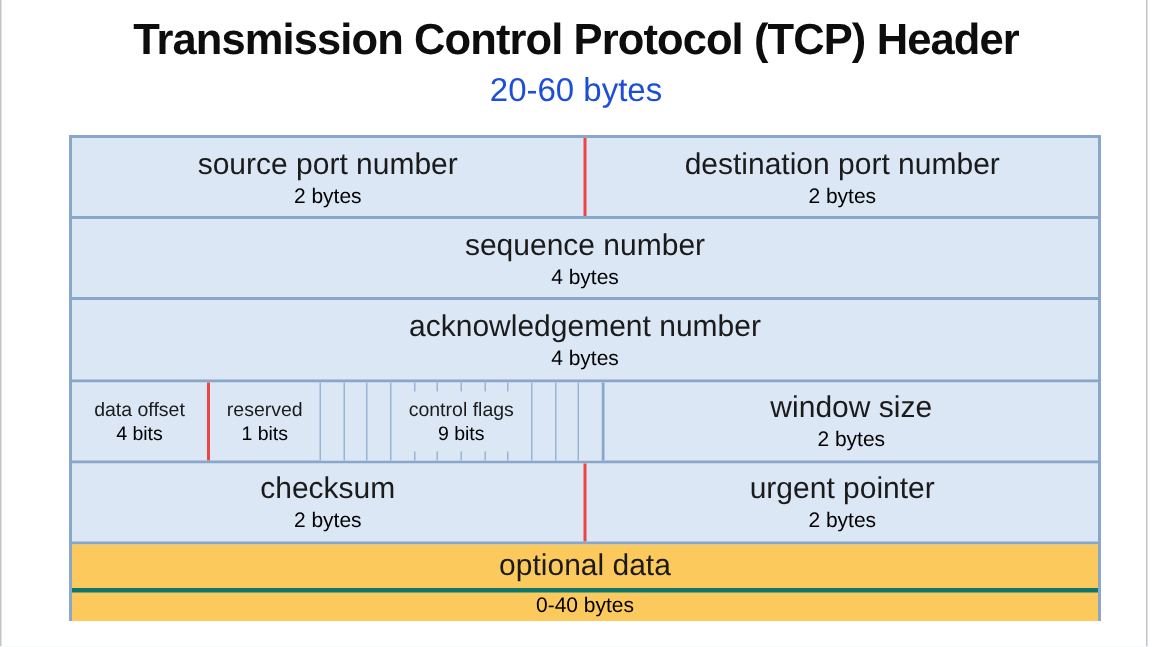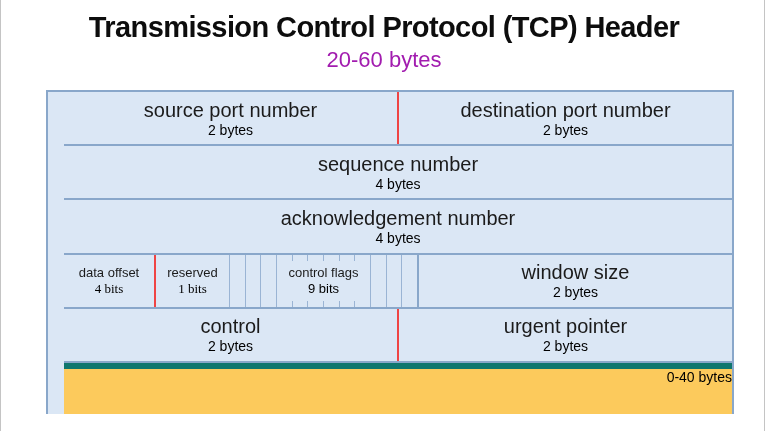--- a/index.html
+++ b/index.html
@@ -19,56 +19,55 @@
     position:absolute;top:11px;left:0;right:0;
     text-align:center;
     font-size:29px;font-weight:bold;
     letter-spacing:-0.6px;
     color:#0d0d0d;
   }
   .subtitle{
     position:absolute;top:47px;left:0;right:0;
     text-align:center;
     font-size:22px;font-weight:normal;
-    color:#a21caf;
+    color:#1d4ed8;
   }
 
   .tcp-table{
     position:absolute;left:46px;top:90px;
     width:688px;height:324px;
     box-sizing:border-box;
     border:2px solid #89a7ca;
     border-bottom:none;
     background:#dbe7f5;
     display:flex;flex-direction:column;
   }
   .row{
     display:flex;flex:1 1 0;
     box-sizing:border-box;
     min-height:0;
-    margin-left:16px;
   }
   .row + .row{border-top:2px solid #89a7ca;}
 
   .cell{
     box-sizing:border-box;
     display:flex;flex-direction:column;
     align-items:center;justify-content:center;
     background:#dbe7f5;
     min-width:0;
   }
   .cell + .cell{border-left:2px solid #ef4444;}
   .half{flex:1 1 0;}
   .full{flex:1 1 0;}
 
   .fname{font-size:20px;line-height:23px;color:#1b1b1b;white-space:nowrap;}
   .fsize{font-size:14px;line-height:16px;color:#000000;white-space:nowrap;}
 
   .cell.small .fname{font-size:13px;line-height:16px;}
-  .cell.small .fsize{font-size:13px;line-height:16px;font-family:Liberation Serif, serif;}
+  .cell.small .fsize{font-size:13px;line-height:16px;}
 
   .cell.data-offset{width:90px;flex:0 0 auto;}
   .cell.reserved{width:75px;flex:0 0 auto;}
 
   .flags{
     position:relative;
     width:188px;flex:0 0 auto;
     box-sizing:border-box;
     border-left:1px solid #9ab4d4;
     background:#dbe7f5;
@@ -95,22 +94,22 @@
     flex:1 1 0;
     background:#fcca5c;
     padding:0;
   }
   .optional-top{
     flex:1.55 1 0;width:100%;
     display:flex;align-items:center;justify-content:center;
   }
   .optional-bottom{
     flex:1 1 0;width:100%;
-    border-top:6px solid #0f766e;
-    display:flex;align-items:flex-start;justify-content:flex-end;
+    border-top:3px solid #0f766e;
+    display:flex;align-items:flex-start;justify-content:center;
   }
 </style>
 </head>
 <body>
 
 <div class="slide">
   <div class="frame-edge left"></div>
   <div class="frame-edge right"></div>
 
   <div class="title">Transmission Control Protocol (TCP) Header</div>
@@ -171,31 +170,34 @@
         </div>
       </div>
       <div class="cell window">
         <div class="fname">window size</div>
         <div class="fsize">2 bytes</div>
       </div>
     </div>
 
     <div class="row">
       <div class="cell half">
-        <div class="fname">control</div>
+        <div class="fname">checksum</div>
         <div class="fsize">2 bytes</div>
       </div>
       <div class="cell half">
         <div class="fname">urgent pointer</div>
         <div class="fsize">2 bytes</div>
       </div>
     </div>
 
     <div class="row optional-row">
       <div class="cell optional">
+        <div class="optional-top">
+          <div class="fname">optional data</div>
+        </div>
         <div class="optional-bottom">
           <div class="fsize">0-40 bytes</div>
         </div>
       </div>
     </div>
 
   </div>
 </div>
 
 </body></html>

